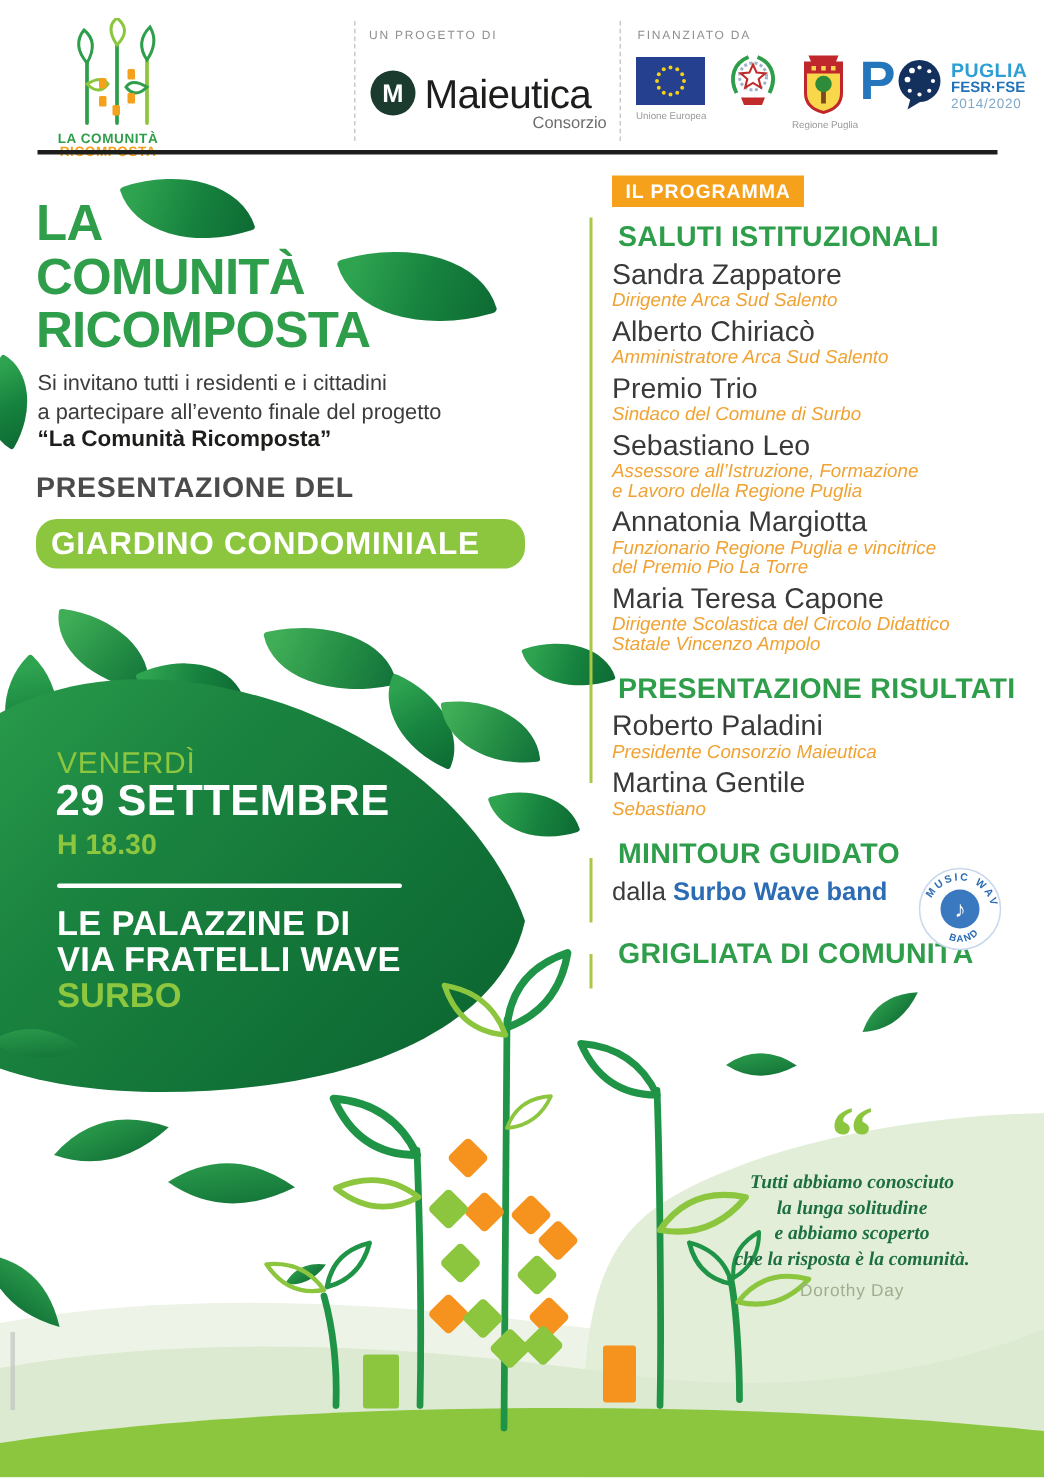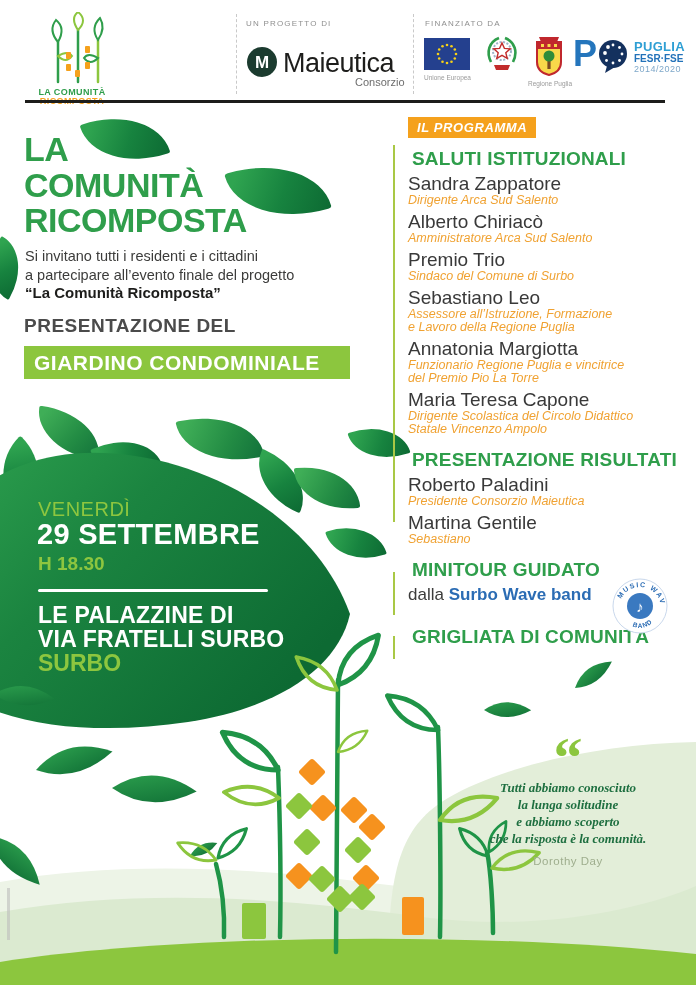--- a/index.html
+++ b/index.html
@@ -20,42 +20,42 @@
   .po-line3{font-size:9px;color:#7fa8c9;line-height:10px;letter-spacing:.5px;}
 
   
   .main-title{position:absolute;left:24px;top:132px;font-size:34px;line-height:35.5px;
               font-weight:bold;letter-spacing:-.5px;color:#2f9e4b;}
   .intro{position:absolute;left:25px;top:247px;font-size:14.5px;line-height:18.5px;color:#3c3c3b;}
   .intro b{font-size:15px;color:#1d1d1b;}
   .pres-label{position:absolute;left:24px;top:315px;font-size:19px;font-weight:bold;
               color:#4b4b4b;letter-spacing:.5px;}
   .green-badge{position:absolute;left:24px;top:346px;width:316px;height:33px;background:#8cc63e;
-               color:#fff;font-weight:bold;font-size:21px;line-height:33px;padding-left:10px;letter-spacing:.5px;}
+               color:#fff;font-weight:bold;font-size:21px;line-height:33px;padding-left:10px;letter-spacing:.5px;border-radius:14px;}
 
   
   .sleaf{position:absolute;border-radius:4% 100% 4% 100%;
          background:linear-gradient(125deg,#2fa450 10%,#17833f 55%,#0d6a33 100%);}
   .sleaf.light{background:linear-gradient(125deg,#3fae57 10%,#238c44 60%,#12713a 100%);}
 
   
   .leaf-day{position:absolute;left:38px;top:498px;font-size:20px;font-weight:normal;color:#8dc63f;letter-spacing:.5px;}
   .leaf-date{position:absolute;left:37px;top:518px;font-size:29px;color:#fff;letter-spacing:.3px;}
   .leaf-date .num{font-weight:800;}
   .leaf-date .mon{font-weight:700;}
   .leaf-time{position:absolute;left:38px;top:553px;font-size:19px;font-weight:bold;color:#8dc63f;}
   .leaf-hr{position:absolute;left:38px;top:589px;width:230px;height:3px;background:#fff;border-radius:2px;}
   .leaf-venue{position:absolute;left:38px;font-size:23px;font-weight:bold;color:#fff;letter-spacing:.2px;}
   .leaf-city{position:absolute;left:38px;top:650px;font-size:23px;font-weight:bold;color:#8dc63f;}
 
   
   .divider{position:absolute;left:393px;width:2px;background:#a9c845;}
   .program{position:absolute;left:408px;top:117px;width:288px;}
   .p-badge{display:inline-block;background:#f5a11c;color:#fff;font-weight:bold;font-size:13px;
-           line-height:15px;padding:3px 9px;letter-spacing:.6px;margin-bottom:11px;font-style:italic;}
+           line-height:15px;padding:3px 9px;letter-spacing:.6px;margin-bottom:11px;}
   .p-heading{font-size:19px;line-height:20px;font-weight:bold;color:#2f9e4b;letter-spacing:.2px;margin:0 4px 4px;}
   .p-section{margin:0 0 14px;}
   .entry{margin:0 0 4px;}
   .e-name{font-size:19px;line-height:21px;color:#393939;}
   .e-role{font-size:12.5px;line-height:13px;color:#f0a232;font-style:italic;white-space:pre-line;}
   .minitour{margin-top:6px;}
   .band-line{font-size:17px;line-height:21px;color:#3c3c3b;}
   .band-name{color:#2b6cb4;font-weight:bold;}
   .grill{margin-top:22px;}
 
@@ -214,21 +214,21 @@
 </svg>
 
 <div class="leaf-day">VENERDÌ</div>
 <div class="leaf-date">
   <span class="num">29</span>
   <span class="mon">SETTEMBRE</span>
 </div>
 <div class="leaf-time">H 18.30</div>
 <div class="leaf-hr"></div>
 <div class="leaf-venue" style="top:602px">LE PALAZZINE DI</div>
-<div class="leaf-venue" style="top:626px">VIA FRATELLI SURBO</div>
+<div class="leaf-venue" style="top:626px">VIA FRATELLI WAVE</div>
 <div class="leaf-city">SURBO</div>
 
 
 <div class="divider" style="top:145px;height:377px"></div>
 <div class="divider" style="top:572px;height:43px"></div>
 <div class="divider" style="top:636px;height:23px"></div>
 
 <div class="program">
   <div class="p-badge">IL PROGRAMMA</div>
   <div id="program-sections">

